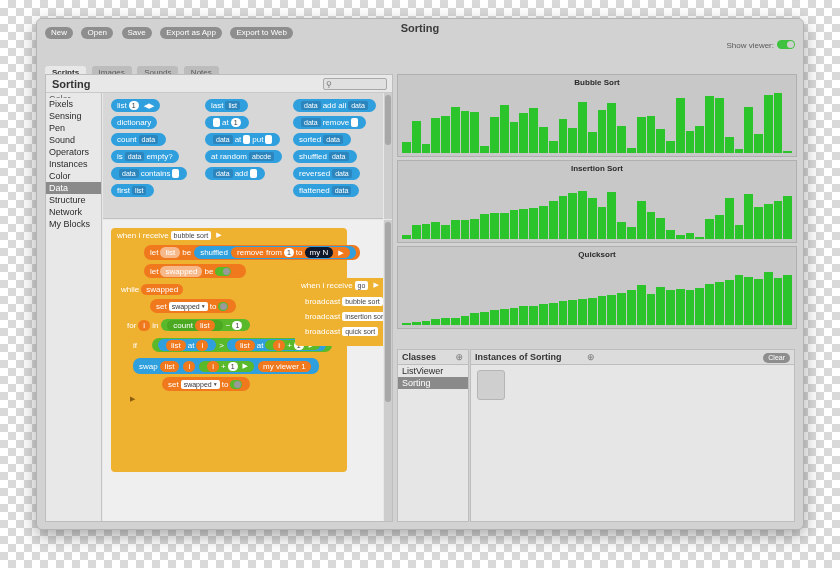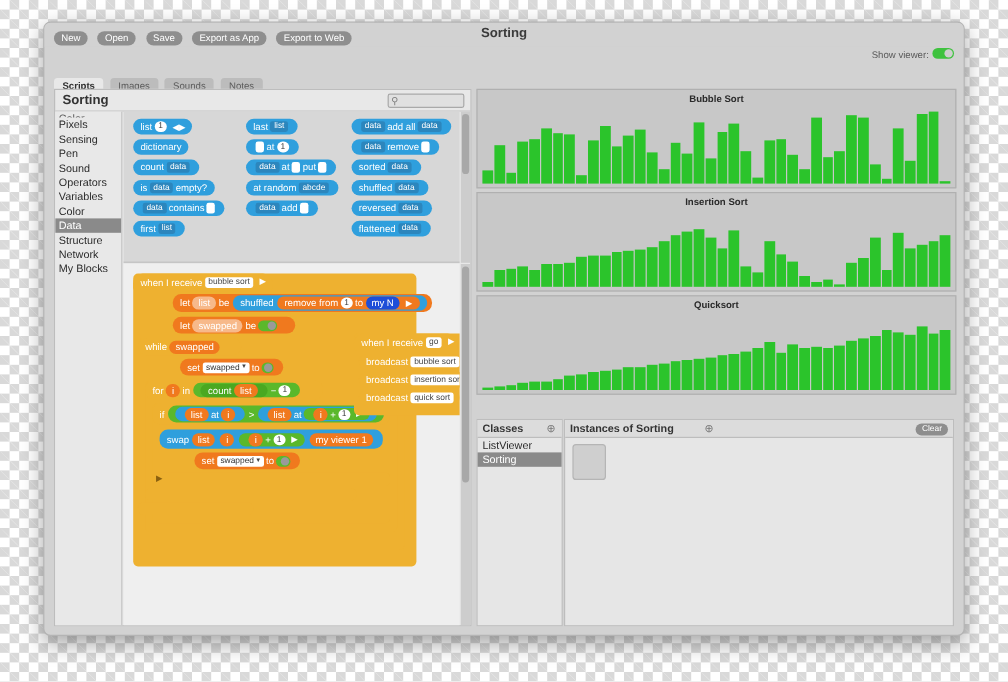--- a/index.html
+++ b/index.html
@@ -255,21 +255,21 @@
       </div>
     </div>
 
     <div id="catlist">
       <div class="cat clipped">Color</div>
       <div class="cat">Pixels</div>
       <div class="cat">Sensing</div>
       <div class="cat">Pen</div>
       <div class="cat">Sound</div>
       <div class="cat">Operators</div>
-      <div class="cat">Variables</div>
+      <div class="cat">Instances</div>
       <div class="cat">Color</div>
       <div class="cat selected">Data</div>
       <div class="cat">Structure</div>
       <div class="cat">Network</div>
       <div class="cat">My Blocks</div>
     </div>
 
     <div id="palette">
 
       <div class="blk blue" style="left:8px;top:6px;">
@@ -367,21 +367,21 @@
       <div class="blk orange" style="left:12px;top:25px;width:216px;height:15px;">
         <span>let</span>
         <span class="oval pale">list</span>
         <span>be</span>
         <span class="blk blue" style="position:relative;left:0;top:0;height:13px;margin-left:3px;">
           <span>shuffled</span>
           <span class="blk orange" style="position:relative;left:0;top:0;height:11px;margin-left:3px;">
             <span>remove from</span>
             <span class="oval num">1</span>
             <span>to</span>
-            <span class="oval" style="background:#1d4ed8;">my N</span>
+            <span class="oval" style="background:#0f172a;">my N</span>
             <span class="arrow">▶</span>
           </span>
         </span>
       </div>
 
       <div class="blk orange" style="left:12px;top:44px;width:102px;height:14px;">
         <span>let</span>
         <span class="oval pale">swapped</span>
         <span>be</span>
         <span class="bool"></span>
@@ -409,21 +409,21 @@
           <span class="blk green" style="position:relative;left:0;top:0;height:11px;background:#4aa821;">
             <span>count</span>
             <span class="oval">list</span>
           </span>
           <span style="margin-left:3px;">−</span>
           <span class="oval num">1</span>
         </span>
       </div>
 
       <div class="cblock yellow" style="left:24px;top:116px;width:198px;height:100px;"></div>
-      <div class="blk yellow" style="left:24px;top:116px;width:198px;height:18px;">
+      <div class="blk yellow" style="left:24px;top:116px;width:198px;height:18px;gap:12px;">
         <span>if</span>
         <span class="blk green" style="position:relative;left:0;top:0;height:14px;margin-left:3px;">
           <span class="blk blue" style="position:relative;left:0;top:0;height:12px;">
             <span class="oval">list</span>
             <span>at</span>
             <span class="oval">i</span>
           </span>
           <span style="margin:0 3px;">&gt;</span>
           <span class="blk blue" style="position:relative;left:0;top:0;height:12px;">
             <span class="oval">list</span>

